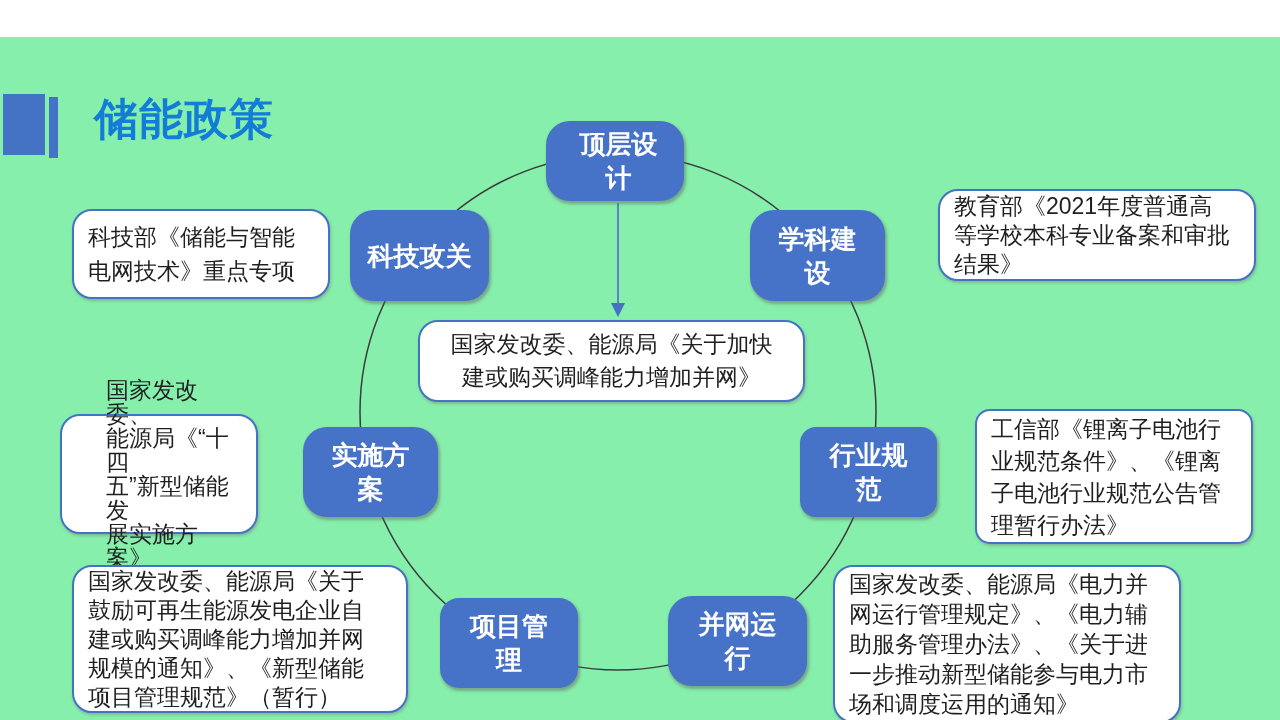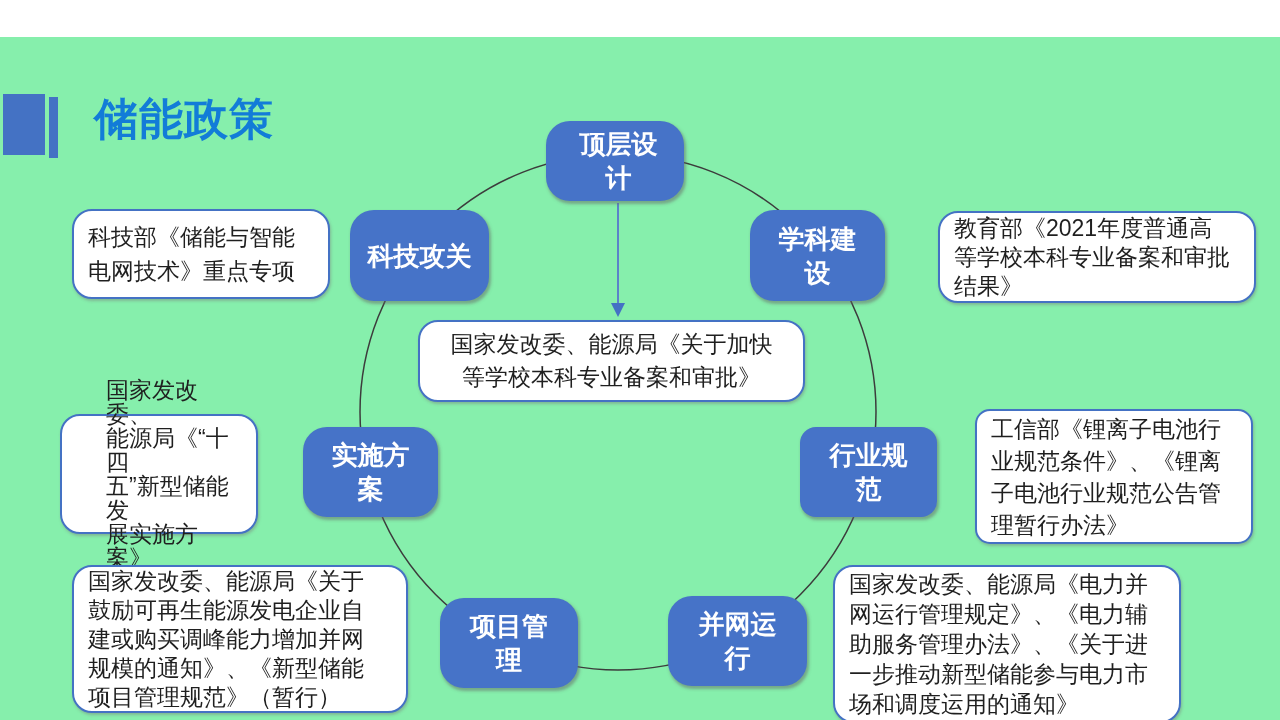--- a/index.html
+++ b/index.html
@@ -18,30 +18,30 @@
   .node{position:absolute;z-index:2;background:#4673C8;color:#ffffff;font-weight:bold;
         font-size:26px;line-height:34px;border-radius:24px;
         display:flex;align-items:center;justify-content:center;text-align:center;
         white-space:pre-line;padding:0 12px;box-sizing:border-box;
         box-shadow:1.5px 2.5px 3px rgba(100,100,100,.5);}
   .node-top{left:546px;top:84px;width:138px;height:80px;padding-left:19px;}
   .node-upper-left{left:350px;top:173px;width:139px;height:91px;}
   .node-upper-right{left:750px;top:173px;width:135px;height:91px;}
   .node-left{left:303px;top:390px;width:135px;height:90px;}
   .node-right{left:800px;top:390px;width:137px;height:90px;border-radius:16px;}
-  .node-lower-left{left:440px;top:561px;width:138px;height:90px;}
+  .node-lower-left{left:440px;top:561px;width:138px;height:90px;border-radius:19px;}
   .node-lower-right{left:668px;top:559px;width:139px;height:90px;}
 
   
   .pbox{position:absolute;z-index:2;background:#ffffff;border:2px solid #4472C4;border-radius:20px;
         color:#1f1f1f;font-size:23px;white-space:pre-line;box-sizing:border-box;
         display:flex;align-items:center;padding:4px 14px;
         box-shadow:1px 2px 3px rgba(120,120,120,.45);}
   .pbox-top-left{left:72px;top:172px;width:258px;height:90px;line-height:34px;}
-  .pbox-top-right{left:938px;top:174px;width:318px;height:92px;line-height:29px;}
+  .pbox-top-right{left:938px;top:152px;width:318px;height:92px;line-height:29px;}
   .pbox-left{left:60px;top:377px;width:198px;height:120px;line-height:24px;padding-left:44px;}
   .pbox-right{left:975px;top:372px;width:278px;height:135px;line-height:32px;border-radius:15px;}
   .pbox-bottom-left{left:72px;top:528px;width:336px;height:148px;line-height:29px;}
   .pbox-bottom-right{left:833px;top:528px;width:348px;height:158px;line-height:30px;}
   .pbox-center{left:418px;top:283px;width:387px;height:82px;line-height:33px;
                justify-content:center;text-align:center;}
 </style>
 </head>
 <body>
 
@@ -88,15 +88,15 @@
 鼓励可再生能源发电企业自
 建或购买调峰能力增加并网
 规模的通知》、《新型储能
 项目管理规范》（暂行）</div>
   <div class="pbox pbox-bottom-right">国家发改委、能源局《电力并
 网运行管理规定》、《电力辅
 助服务管理办法》、《关于进
 一步推动新型储能参与电力市
 场和调度运用的通知》</div>
   <div class="pbox pbox-center">国家发改委、能源局《关于加快
-等学校本科专业备案和审批》</div>
+建或购买调峰能力增加并网》</div>
 
 </div>
 
 </body></html>

